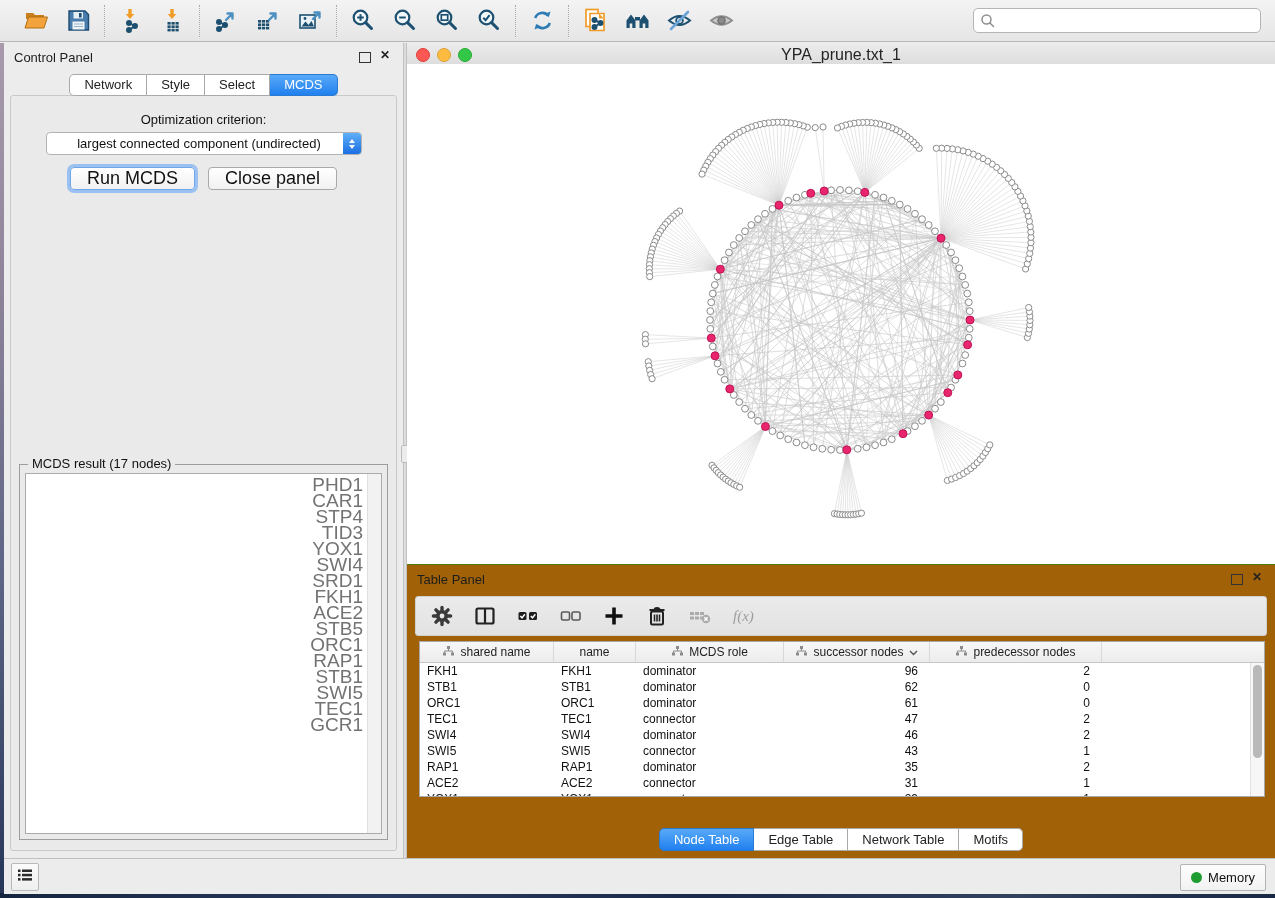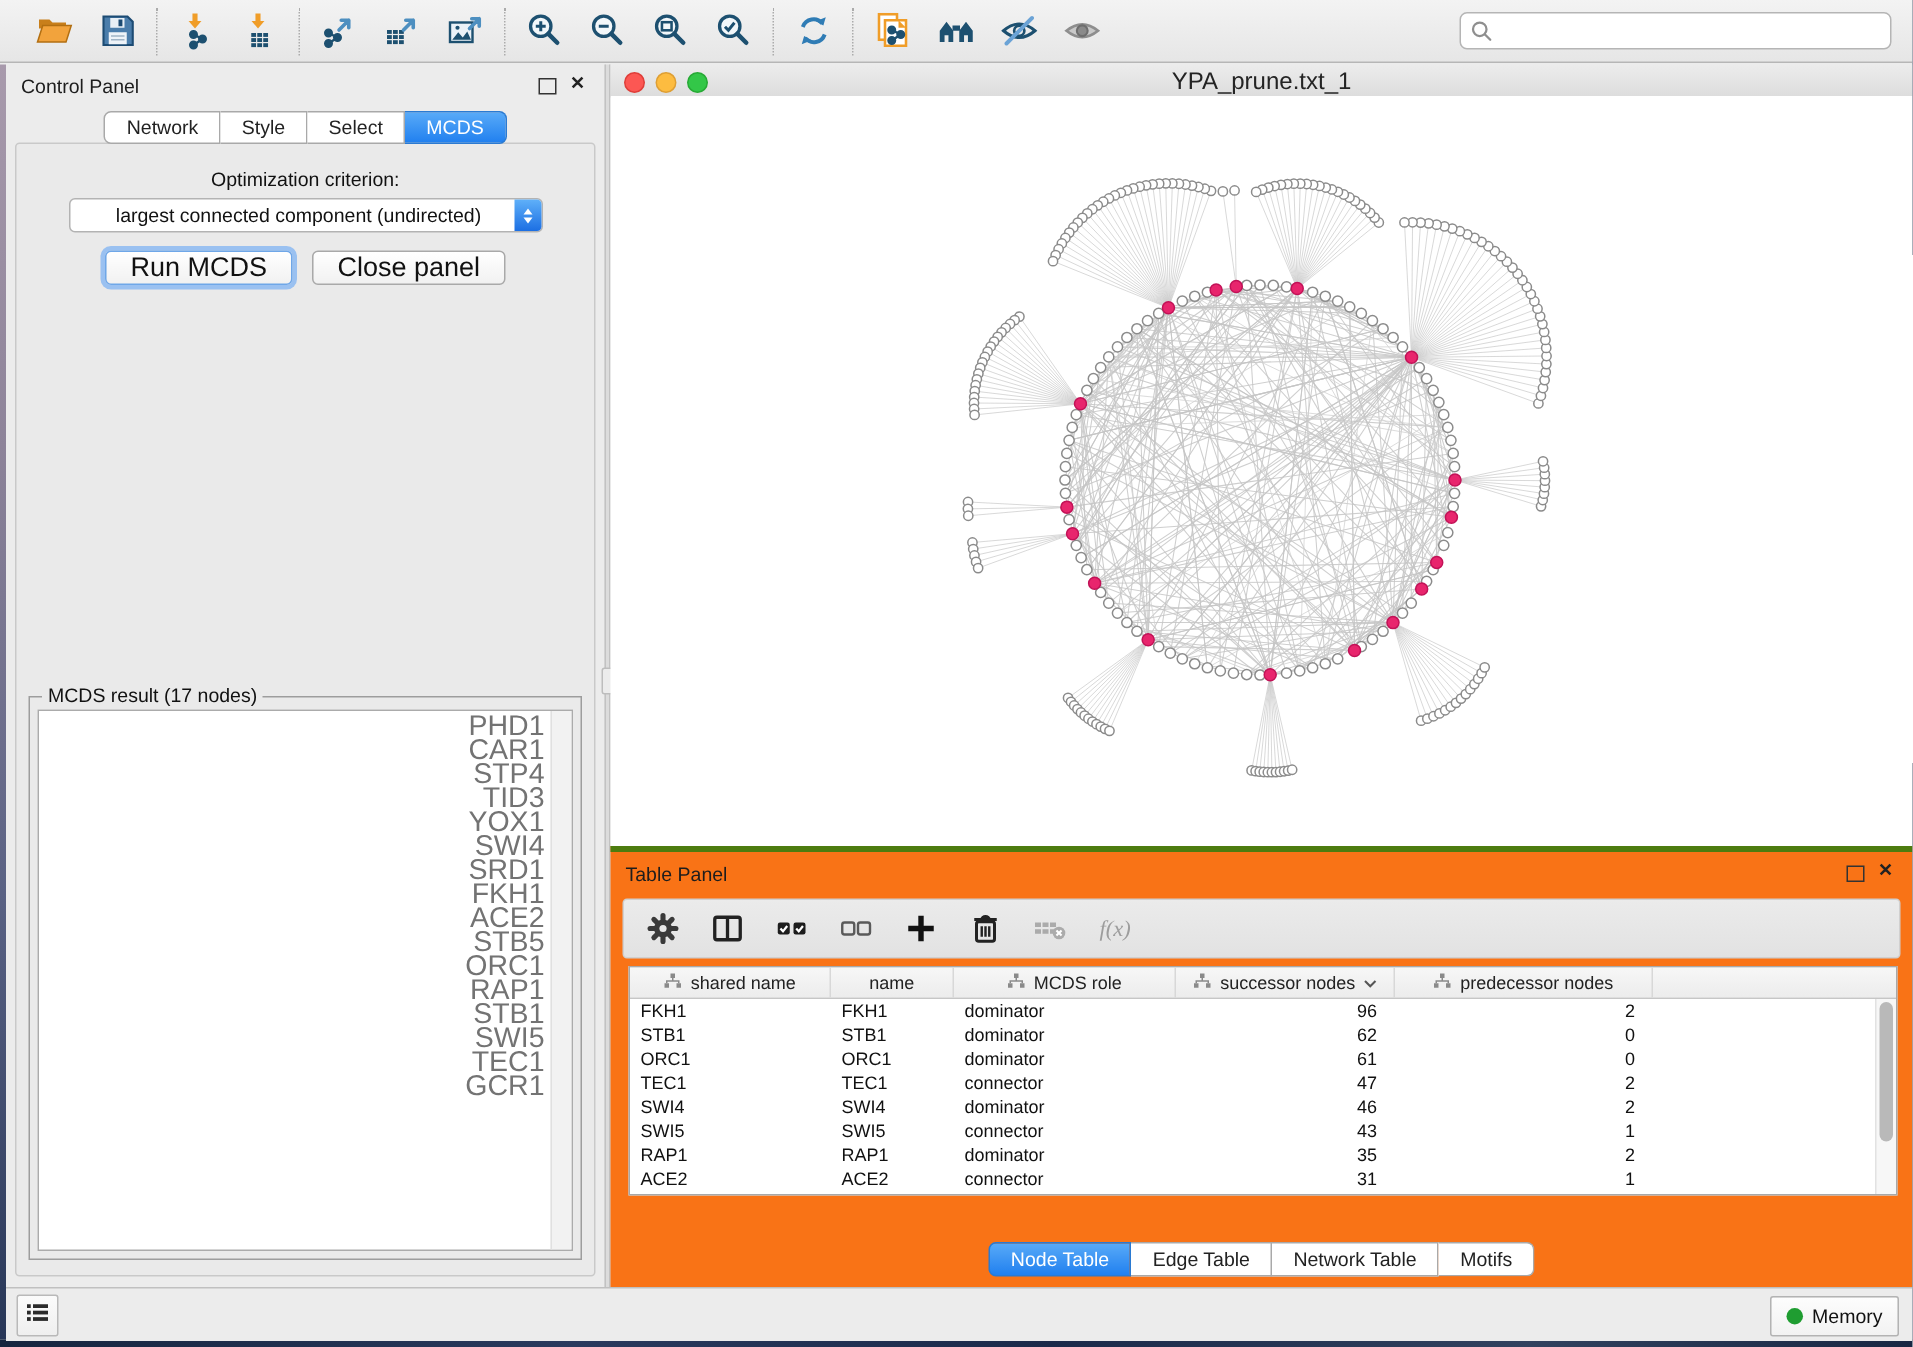--- a/index.html
+++ b/index.html
@@ -51,21 +51,21 @@
   #right-col{position:absolute;left:407px;top:43px;right:0;height:815px;}
   #net-window{position:absolute;left:0;top:0;right:0;height:521px;}
   #net-titlebar{position:absolute;left:0;top:0;right:0;height:21px;background:linear-gradient(#ececec,#dddddd);border-bottom:1px solid #aaa;}
   .light{position:absolute;top:4.5px;width:12px;height:12px;border-radius:50%;}
   #light-red{left:9px;background:#fc5753;border:0.5px solid #df3e39;}
   #light-yellow{left:30px;background:#fdbc40;border:0.5px solid #de9f34;}
   #light-green{left:51px;background:#33c748;border:0.5px solid #27aa35;}
   #net-title{position:absolute;left:0;right:0;top:3px;text-align:center;font-size:16px;color:#242424;}
   #net-canvas{position:absolute;left:0;top:21px;right:0;bottom:0;background:#fff;}
   
-  #table-panel{position:absolute;left:0;top:521px;right:0;bottom:0;background:#f97316;border-top:4px solid #4d7c0f;}
+  #table-panel{position:absolute;left:0;top:521px;right:0;bottom:0;background:#a16207;border-top:1px solid #4d7c0f;}
   #tp-float{right:32px;} #tp-close{right:13px;}
   #tp-toolbar{position:absolute;left:8px;right:8px;top:31px;height:40px;background:linear-gradient(#ebebeb,#e2e2e2);border:1px solid #d0d0d0;border-radius:3px;display:flex;align-items:center;gap:17px;padding-left:13px;box-sizing:border-box;}
   .tp-btn{width:26px;height:26px;display:flex;align-items:center;justify-content:center;}
   #tp-table{position:absolute;left:12px;right:10px;top:76px;bottom:61px;background:#fff;border:1px solid #a8a8a8;overflow:hidden;}
   #tp-header{display:flex;height:20px;background:linear-gradient(#f7f7f7,#ececec);border-bottom:1px solid #c6c6c6;}
   .th{display:flex;align-items:center;justify-content:center;gap:5px;font-size:12px;color:#222;border-right:1px solid #d8d8d8;box-sizing:border-box;height:20px;}
   .tr{display:flex;height:16px;}
   .td{font-size:12px;color:#111;line-height:16px;box-sizing:border-box;white-space:nowrap;overflow:hidden;}
   .td.num{text-align:right;padding-right:12px;}
   .td.txt{padding-left:7px;}

